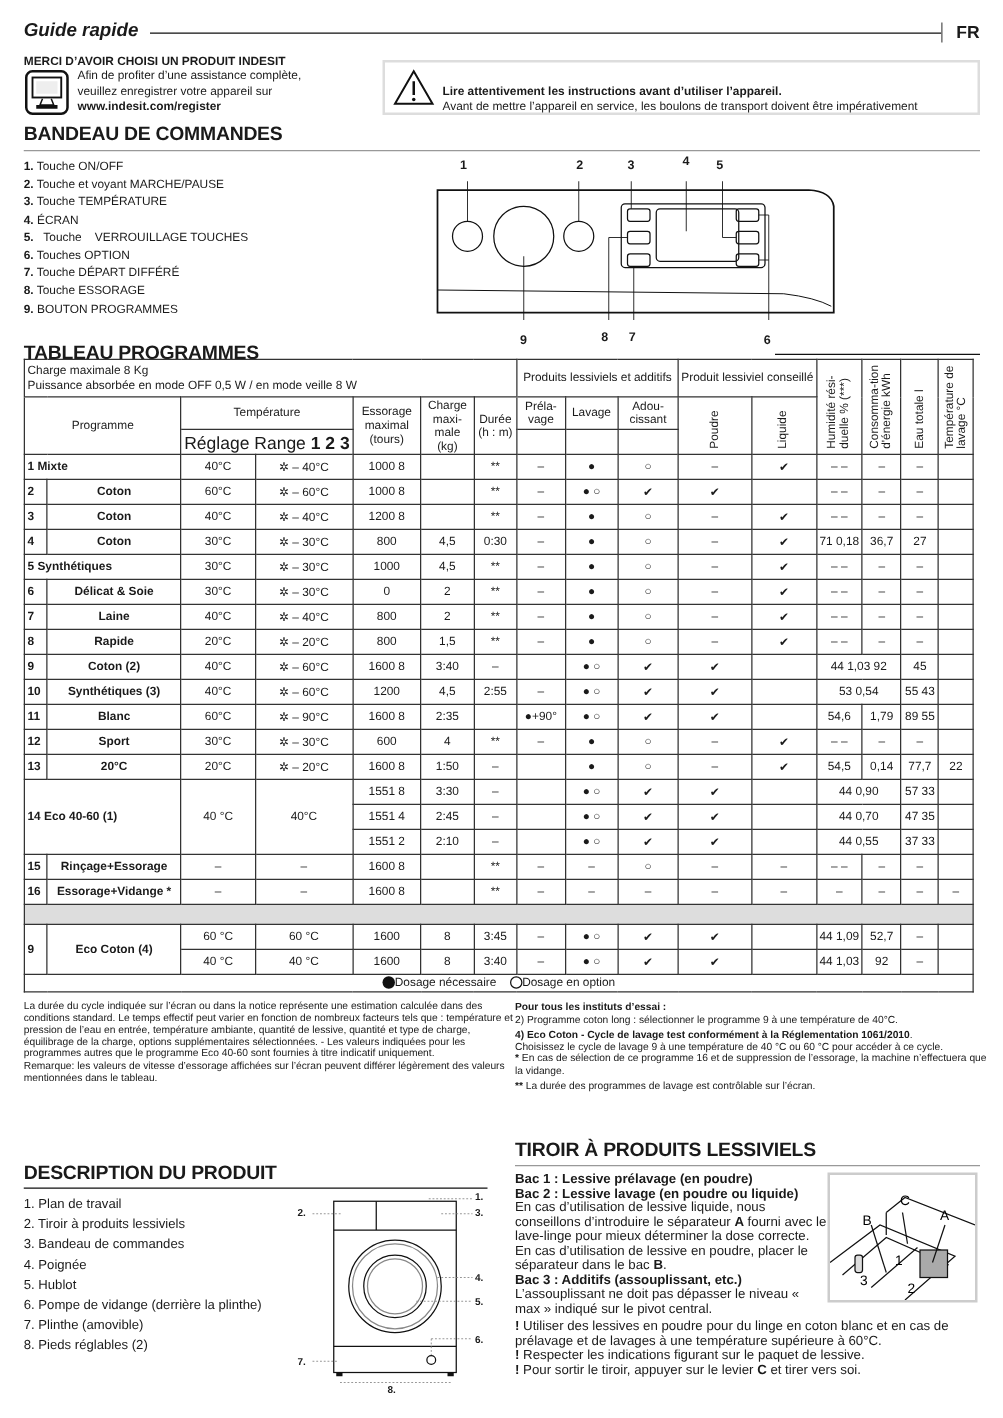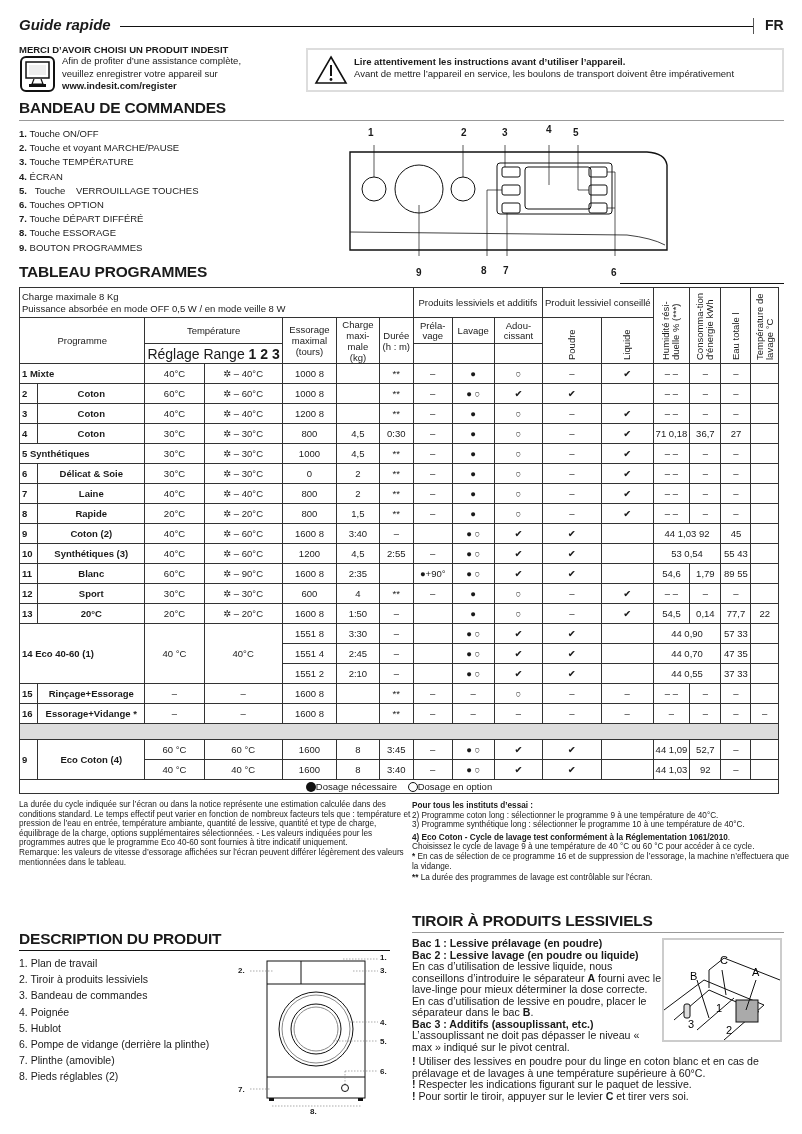--- a/index.html
+++ b/index.html
@@ -8,21 +8,21 @@
 .hdr-title{left:19px;top:16px;font-size:15px;font-weight:bold;font-style:italic}
 .hdr-line{left:120px;top:26px;width:633px;height:1px;background:#111}
 .hdr-tick{left:753px;top:18px;width:1px;height:16px;background:#555}
 .hdr-lang{left:765px;top:17px;font-size:14px;font-weight:bold}
 .merci-title{left:19px;top:44px;font-size:9.5px;font-weight:bold}
 .monitor{left:20px;top:56px;width:35px;height:36px;border:2px solid #111;border-radius:6px}
 .merci-text{left:62px;top:55px;font-size:9.5px;line-height:12.5px}
 .merci-text b{font-weight:bold}
 .warn{left:306px;top:48px;width:478px;height:44px;border:2px solid #ddd;background:#fff}
 .warn-icon{left:6px;top:5px;width:34px;height:30px}
-.warn-text{left:46px;top:6px;font-size:9.5px;line-height:11.5px;width:430px}
+.warn-text{left:46px;top:18px;font-size:9.5px;line-height:11.5px;width:430px}
 .sec-title{font-size:15.5px;font-weight:bold;letter-spacing:-0.2px}
 .sec-line{height:1px;background:#999}
 .cmd-list{left:19px;top:127px;font-size:9.5px;line-height:14.2px}
 .cmd-list b{font-weight:bold}
 .panel{left:347px;top:145px;width:322px;height:111px}
 table.prog{position:absolute;left:19px;top:287px;width:760px;border-collapse:collapse;font-size:9.5px}
 table.prog td{border:1px solid #333;text-align:center;height:20px;padding:0 2px;white-space:nowrap}
 table.prog td.l{text-align:left}
 table.prog .bold{font-weight:bold}
 table.prog .vert{writing-mode:vertical-rl;transform:rotate(180deg);font-size:9.5px;line-height:10px;white-space:normal;text-align:left;display:inline-block;height:70px}
@@ -120,21 +120,21 @@
 <div class="abs" style="left:368px;top:127px;font-size:10px;font-weight:bold">1</div>
 <div class="abs" style="left:461px;top:127px;font-size:10px;font-weight:bold">2</div>
 <div class="abs" style="left:502px;top:127px;font-size:10px;font-weight:bold">3</div>
 <div class="abs" style="left:546px;top:124px;font-size:10px;font-weight:bold">4</div>
 <div class="abs" style="left:573px;top:127px;font-size:10px;font-weight:bold">5</div>
 <div class="abs" style="left:611px;top:267px;font-size:10px;font-weight:bold">6</div>
 <div class="abs" style="left:503px;top:265px;font-size:10px;font-weight:bold">7</div>
 <div class="abs" style="left:481px;top:265px;font-size:10px;font-weight:bold">8</div>
 <div class="abs" style="left:416px;top:267px;font-size:10px;font-weight:bold">9</div>
 
-<div class="abs sec-title" style="left:19px;top:263px">TABLEAU PROGRAMMES</div>
+<div class="abs sec-title" style="left:19px;top:274px">TABLEAU PROGRAMMES</div>
 <div class="abs sec-line" style="left:620px;top:283px;width:164px;background:#111"></div>
 
 <table class="prog">
   <colgroup>
     <col style="width:22px">
       <col style="width:123px">
       <col style="width:50px">
       <col style="width:66px">
       <col style="width:68px">
       <col style="width:52px">
@@ -539,21 +539,20 @@
 </tbody>
   </table>
 
 <div class="abs note-left">
   <p>La durée du cycle indiquée sur l’écran ou dans la notice représente une estimation calculée dans des conditions standard. Le temps effectif peut varier en fonction de nombreux facteurs tels que : température et pression de l’eau en entrée, température ambiante, quantité de lessive, quantité et type de charge, équilibrage de la charge, options supplémentaires sélectionnées. - Les valeurs indiquées pour les programmes autres que le programme Eco 40-60 sont fournies à titre indicatif uniquement.</p>
   <p>Remarque: les valeurs de vitesse d’essorage affichées sur l’écran peuvent différer légèrement des valeurs mentionnées dans le tableau.</p>
 </div>
 <div class="abs note-right">
   <p style="font-weight:bold">Pour tous les instituts d’essai :</p>
   <p>2)  Programme coton long : sélectionner le programme 9 à une température de 40°C.</p>
-  <p>3)  Programme synthétique long : sélectionner le programme 10 à une température de 40°C.</p>
   <p style="margin-top:3px"><b>4) Eco Coton -  Cycle de lavage test conformément à la Réglementation 1061/2010</b>.</p>
   <p>Choisissez le cycle de lavage 9 à une température de 40 °C ou 60 °C pour accéder à ce cycle.</p>
   <p><b>*</b> <span>En cas de sélection de ce programme 16 et de suppression de l’essorage, la machine n’effectuera que la vidange.</span></p>
   <p style="margin-top:2px"><b>**</b> <span>La durée des programmes de lavage est contrôlable sur l’écran.</span></p>
 </div>
 
 <div class="abs sec-title" style="left:19px;top:930px">DESCRIPTION DU PRODUIT</div>
 <div class="abs sec-line" style="left:19px;top:950px;width:371px;background:#111"></div>
 <div class="abs desc-list">
   <div>1. Plan de travail</div>

